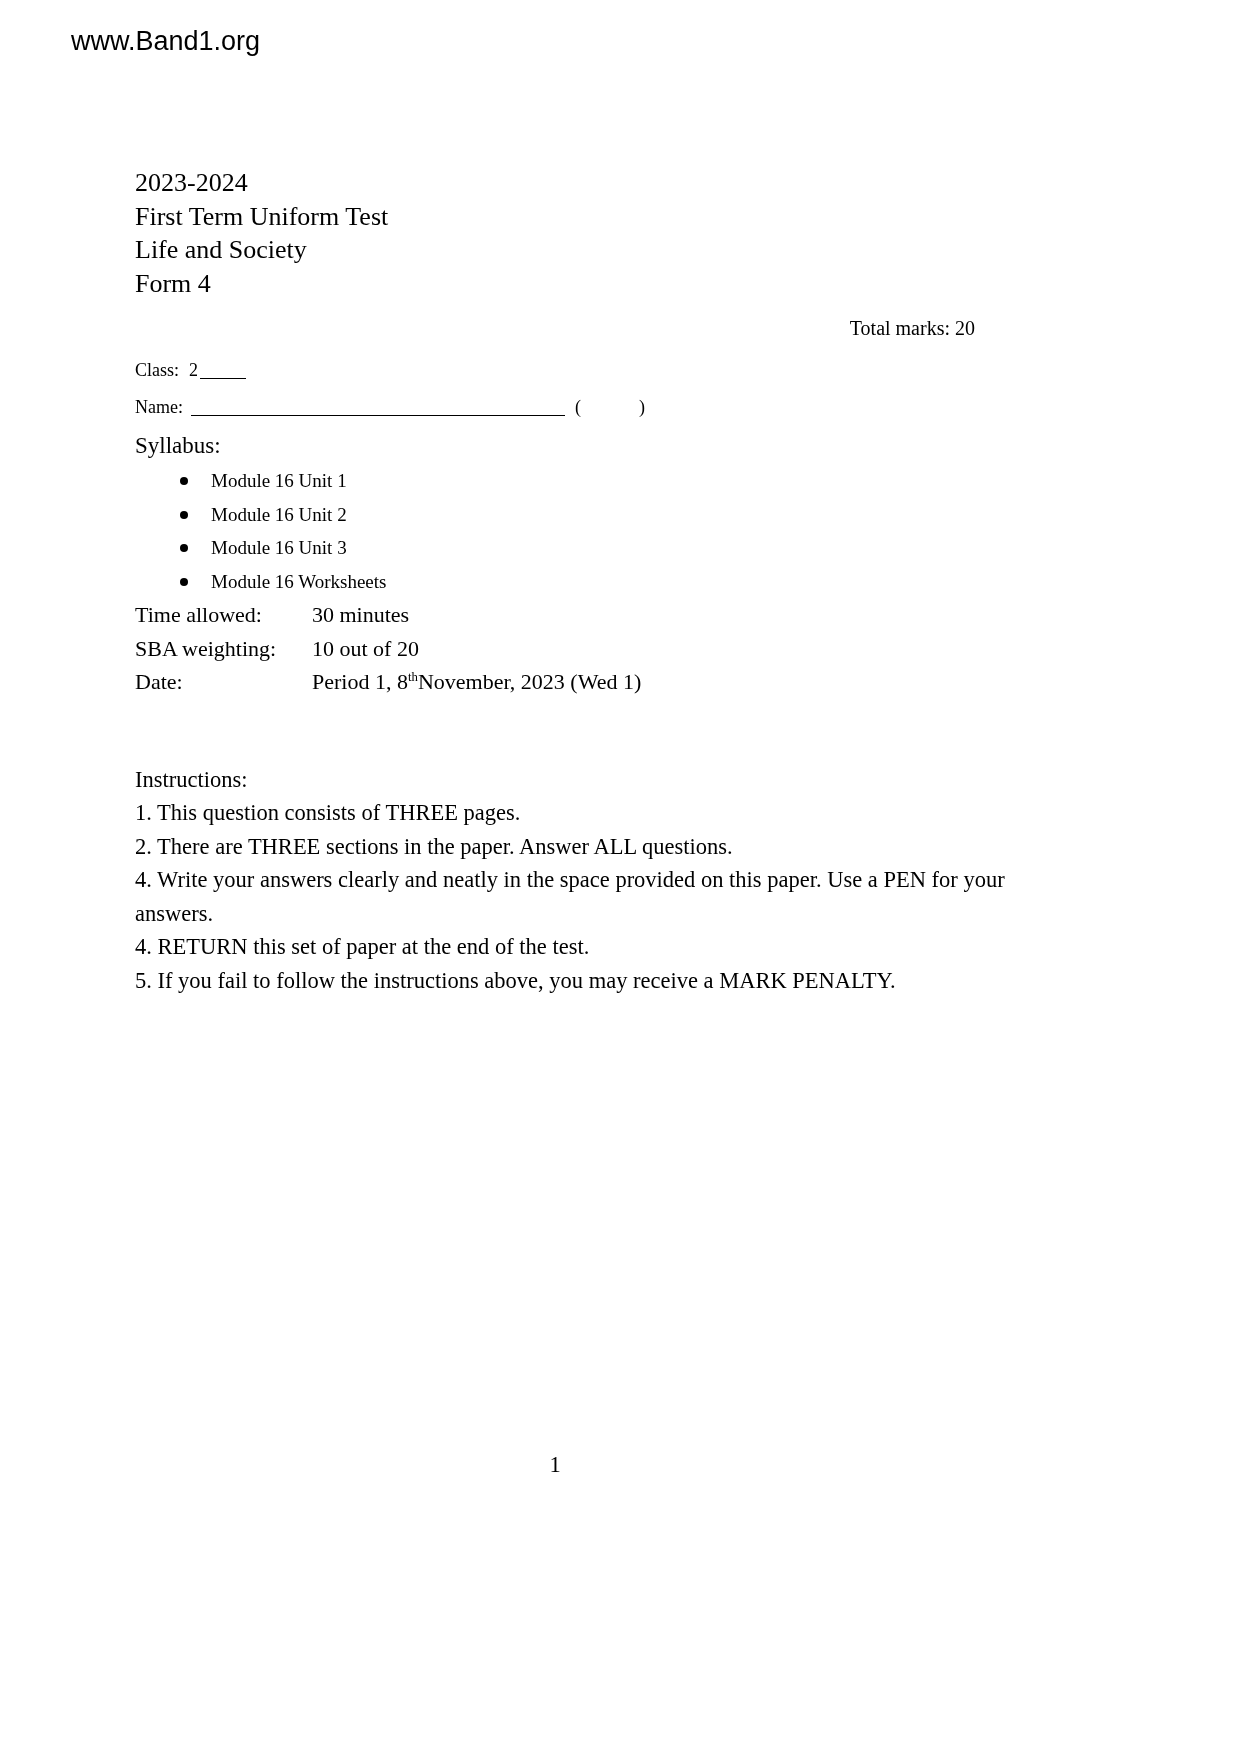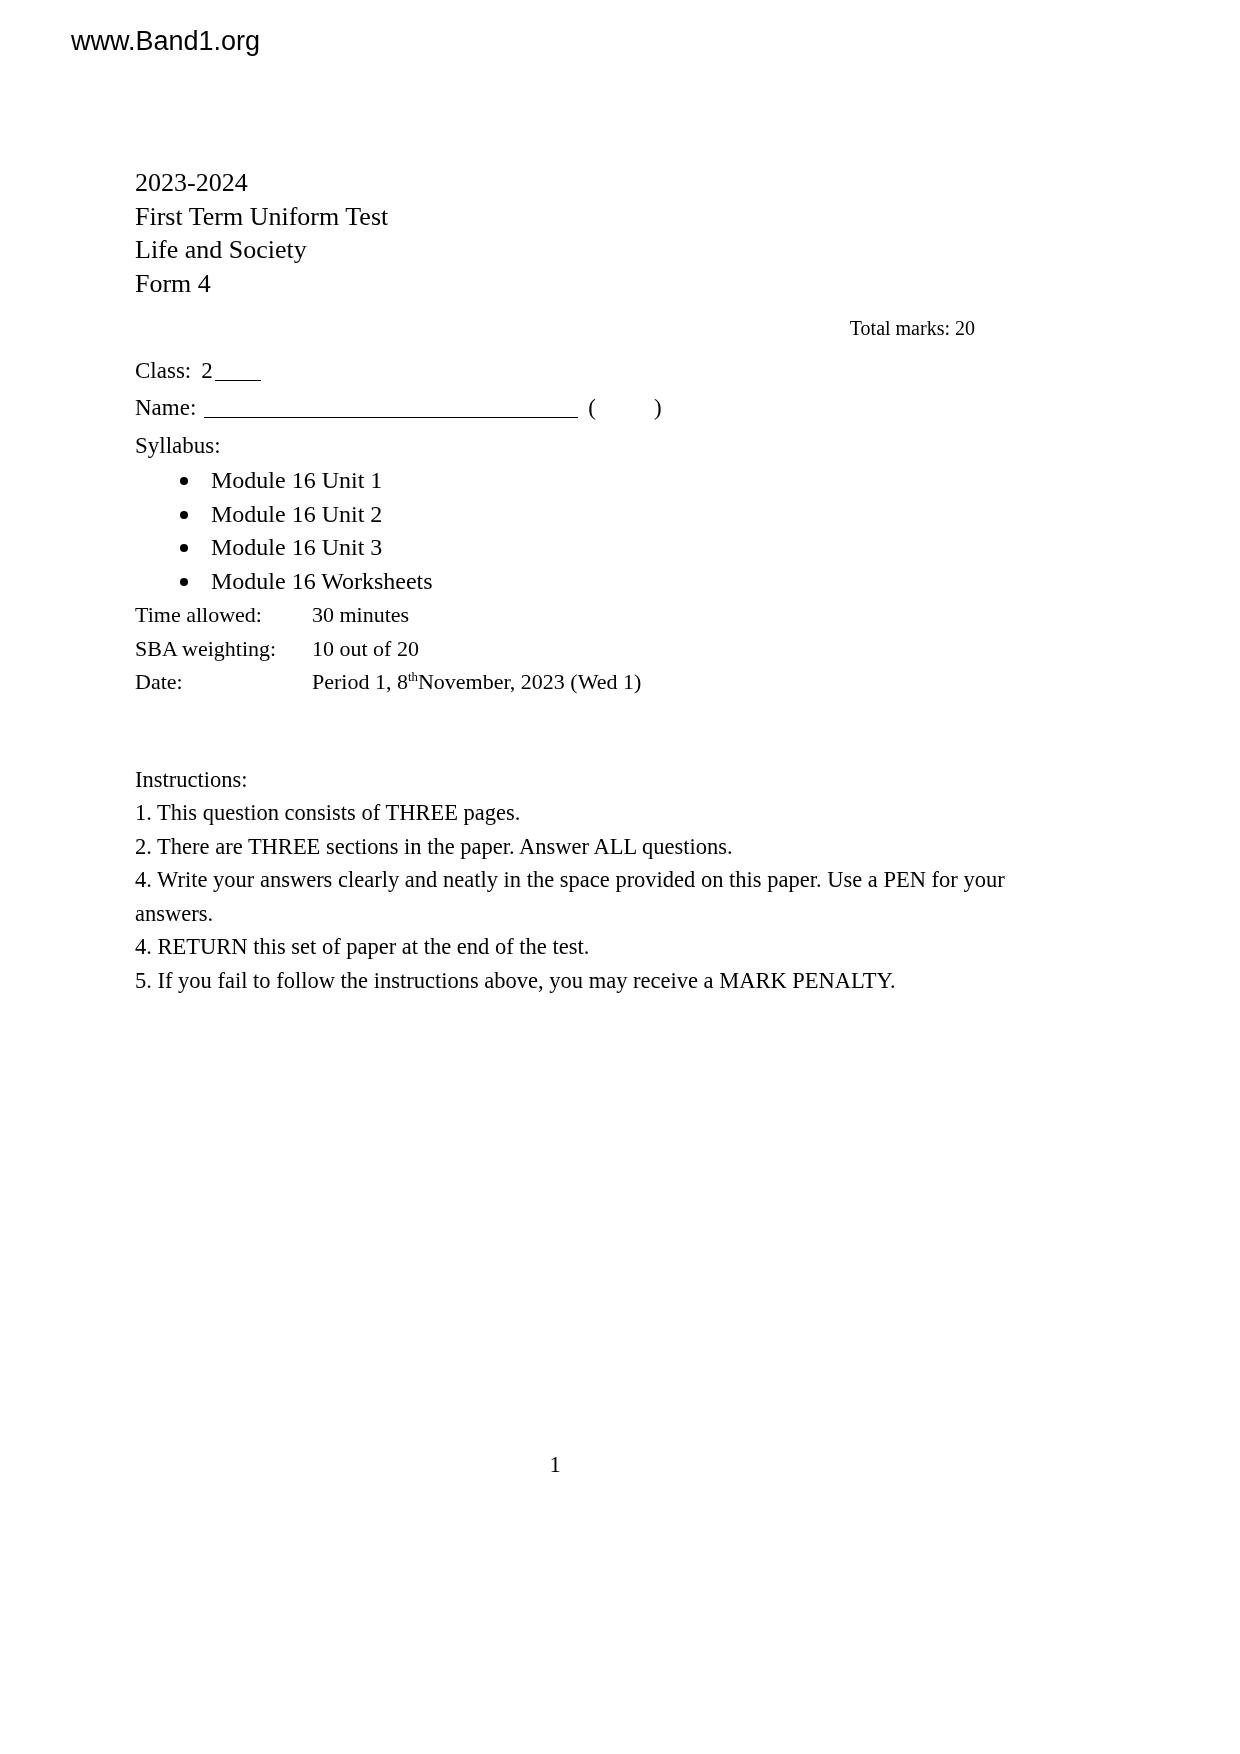--- a/index.html
+++ b/index.html
@@ -38,21 +38,21 @@
     font-size: 26px;
     line-height: 33.5px;
   }
   .total-marks {
     margin-top: 12px;
     text-align: right;
     font-size: 20px;
     line-height: 33.5px;
   }
   .class-line, .name-line {
-    font-size: 23px;
+    font-size: 18px;
     line-height: 37.5px;
   }
   .class-line { margin-top: 6px; }
   .syllabus-label {
     font-size: 23px;
     line-height: 37.5px;
   }
   .blank {
     display: inline-block;
     border-bottom: 1.5px solid #000;
@@ -62,21 +62,21 @@
   }
   .blank-class { width: 46px; margin-left: 2px; }
   .blank-name  { width: 374px; margin-left: 8px; }
   .class-value { margin-left: 10px; }
   .paren-group { margin-left: 10px; }
   .paren-space { display: inline-block; width: 58px; }
   .syllabus-list {
     list-style: none;
     margin: 0;
     padding: 0;
-    font-size: 24px;
+    font-size: 19px;
     line-height: 33.5px;
   }
   .syllabus-list li {
     position: relative;
     padding-left: 76px;
   }
   .syllabus-list .dot {
     position: absolute;
     left: 45px;
     top: 13px;

